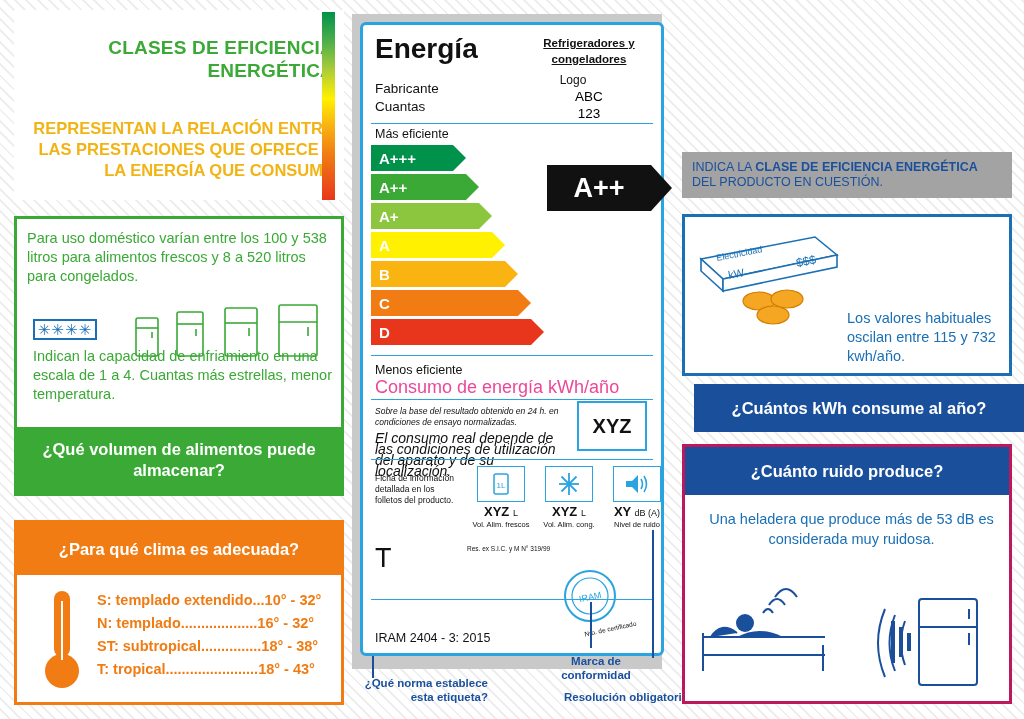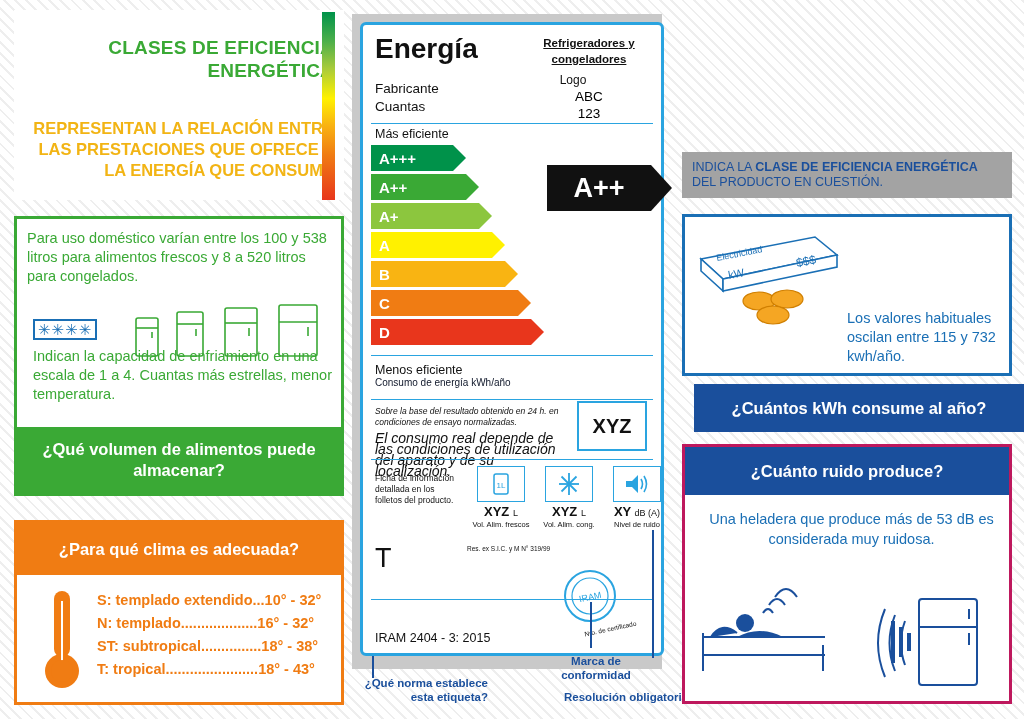--- a/index.html
+++ b/index.html
@@ -133,21 +133,21 @@
     position:absolute; right:10px; top:140px; width:104px; height:46px;
     background:#111; color:#fff; font-weight:bold; font-size:27px;
     display:flex; align-items:center; justify-content:center;
   }
   #class-badge::after{
     content:""; position:absolute; right:-21px; top:0;
     border-top:23px solid transparent;
     border-bottom:23px solid transparent;
     border-left:21px solid #111;
   }
-  #consumo{ position:absolute; left:12px; top:352px; font-size:10px; color:#0f172a; }
+  #consumo{ position:absolute; left:12px; top:352px; font-size:18px; color:#ec4899; }
   #note1{ position:absolute; left:12px; top:381px; width:190px; font-size:8.5px; font-style:italic; line-height:11px; color:#111; }
   #note2{ position:absolute; left:12px; top:408px; width:190px; font-size:14px; font-style:italic; line-height:11px; color:#111; }
   #xyz-box{
     position:absolute; right:14px; top:376px; width:70px; height:50px;
     border:2px solid #2aa4e0; display:flex; align-items:center; justify-content:center;
     font-size:20px; font-weight:bold; color:#111;
   }
   #ficha{ position:absolute; left:12px; top:448px; width:86px; font-size:8.5px; line-height:11px; color:#111; }
   .icon-cell{ position:absolute; top:441px; width:68px; text-align:center; }
   #cell1{ left:104px; } #cell2{ left:172px; } #cell3{ left:240px; }

